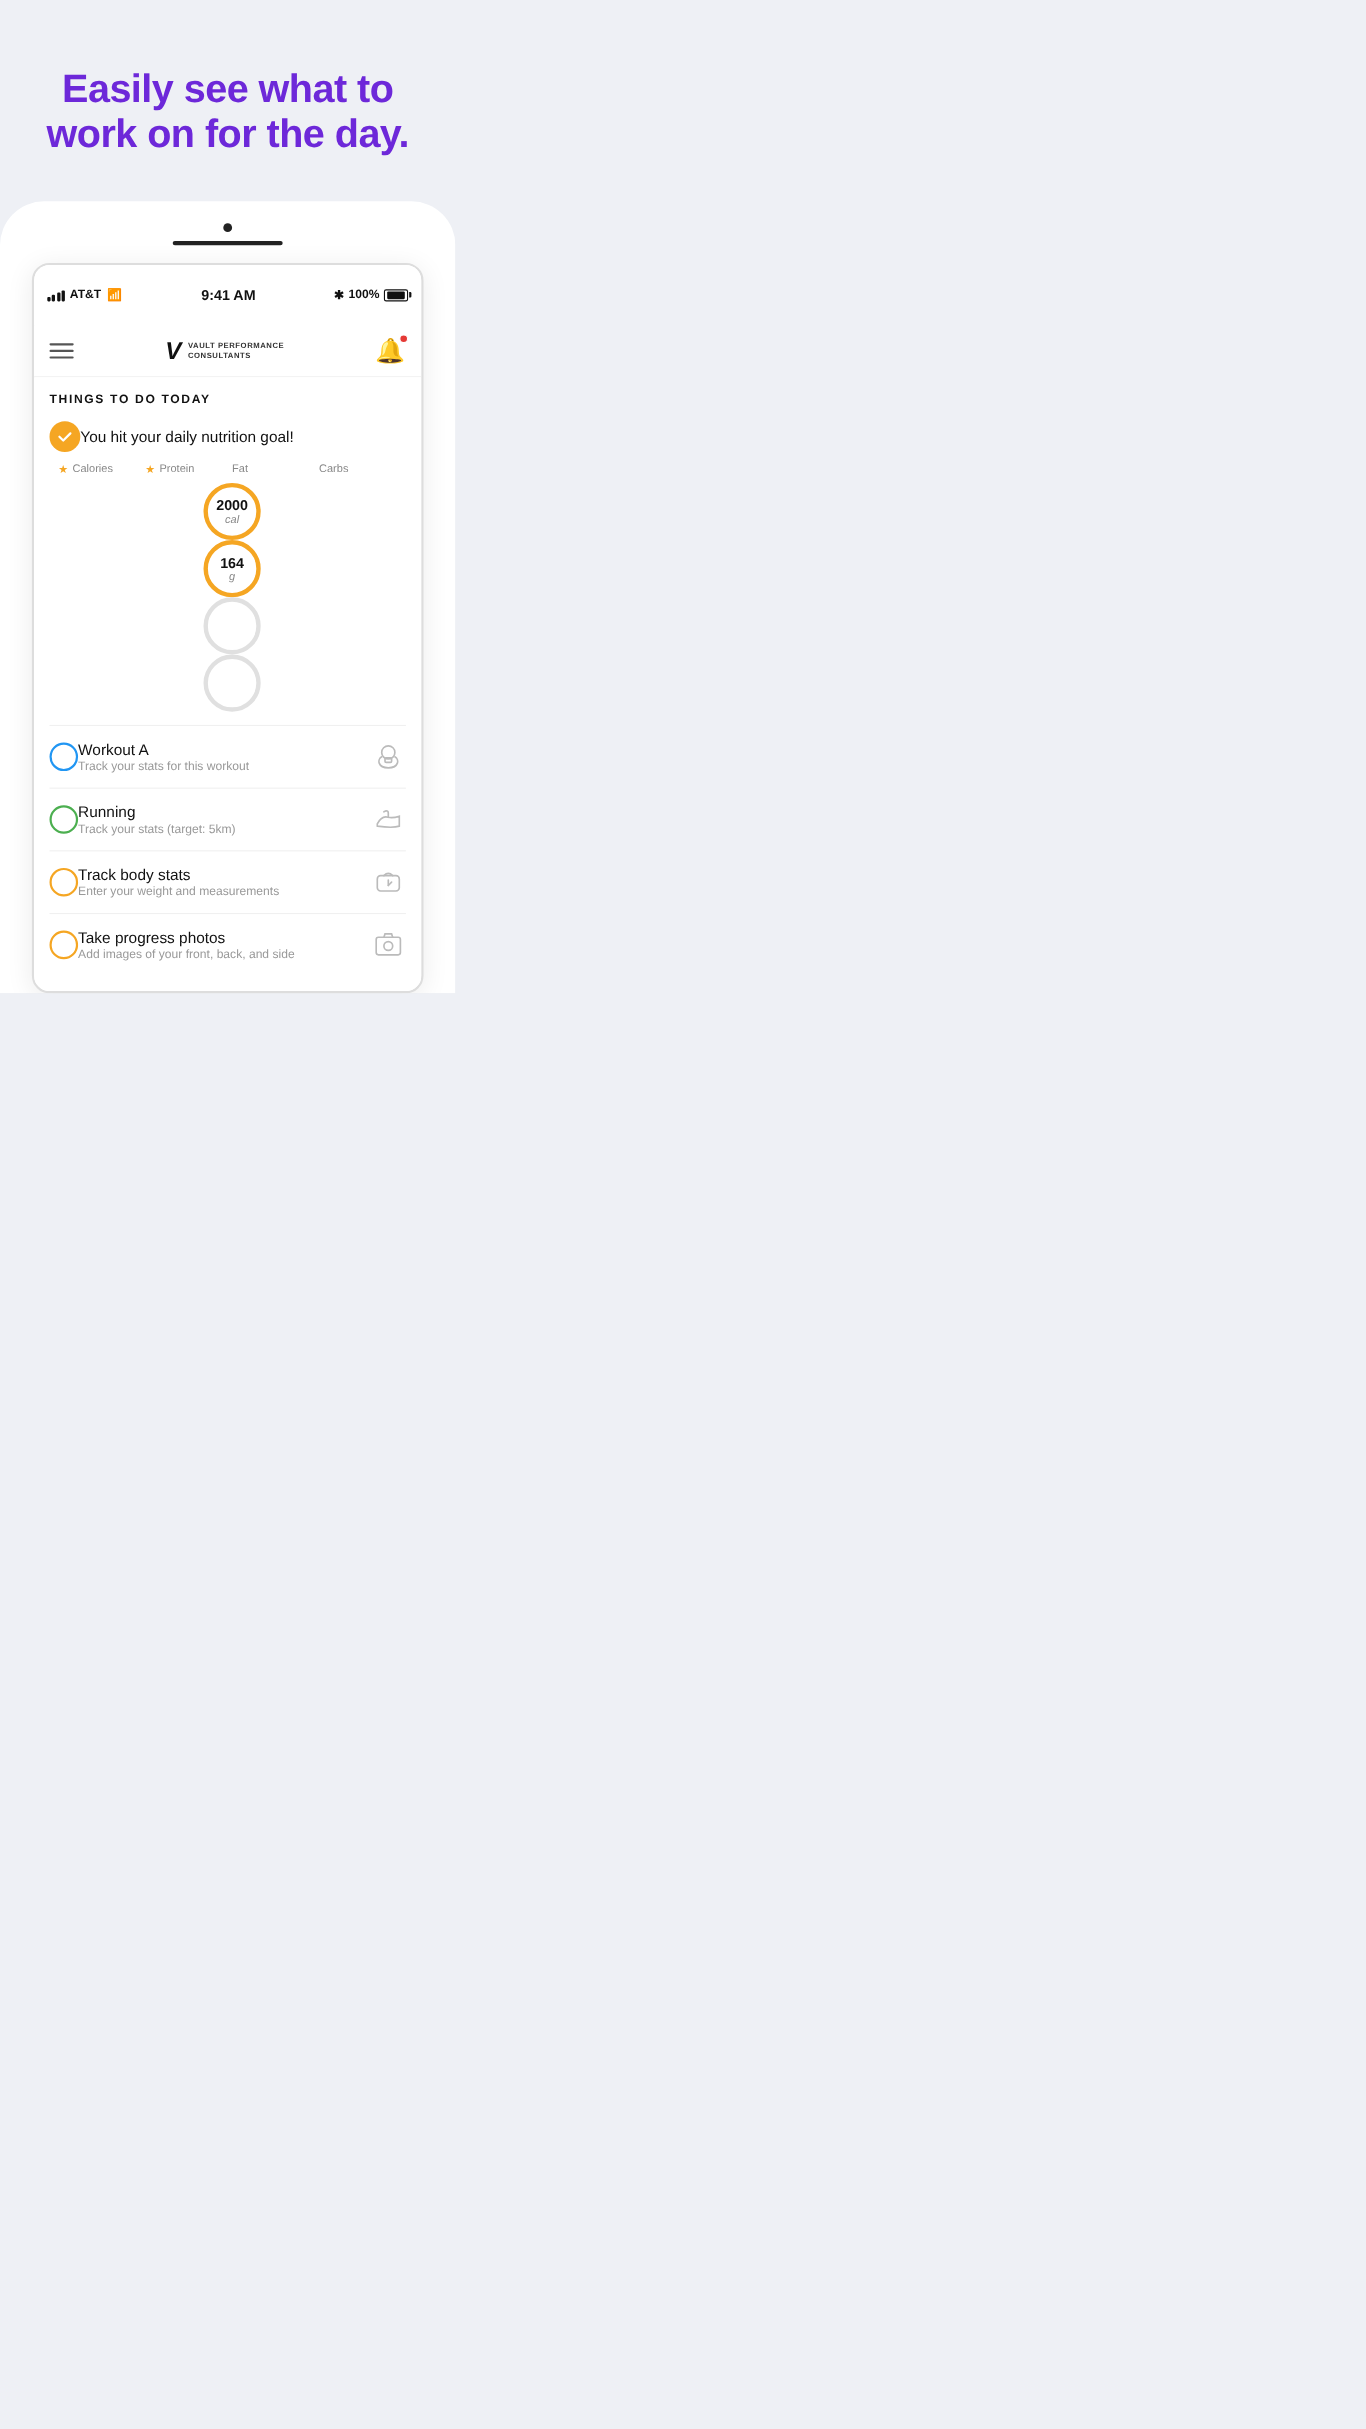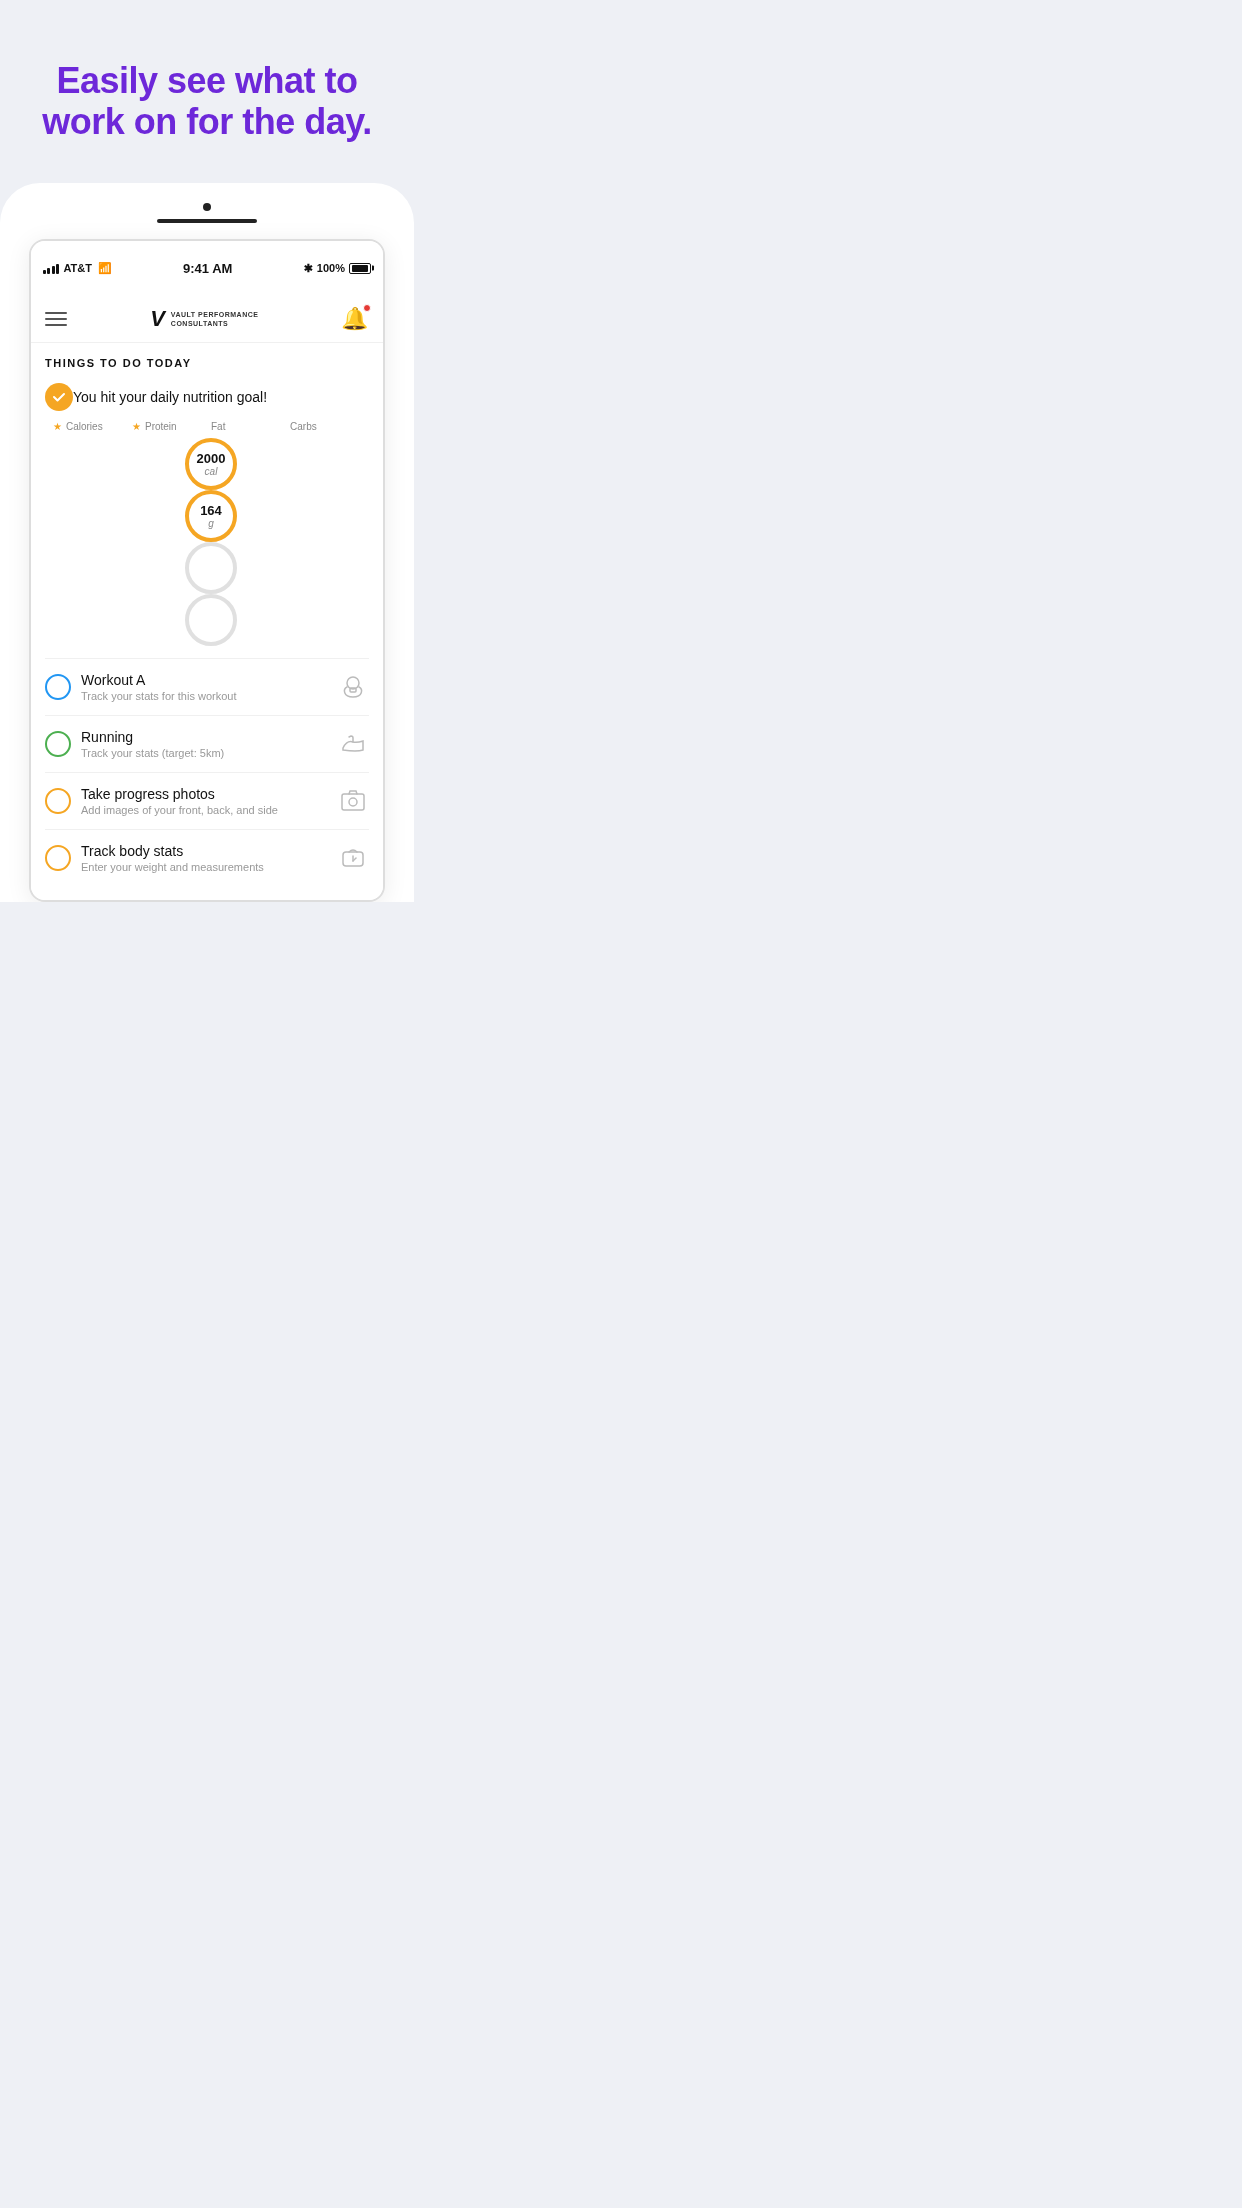--- a/index.html
+++ b/index.html
@@ -341,21 +341,20 @@
       height: 1px;
       background: #f0f0f0;
       margin: 0 0 0 0;
     }
 
     
     .task-item {
       display: flex;
       align-items: center;
       padding: 12px 0;
-      gap: 10px;
       border-bottom: 1px solid #f0f0f0;
     }
 
     .task-item:last-child {
       border-bottom: none;
     }
 
     .task-circle {
       width: 26px;
       height: 26px;
@@ -534,43 +533,43 @@
           <svg viewBox="0 0 28 28" xmlns="http://www.w3.org/2000/svg">
             <path d="M4 18 Q8 10 14 12 Q18 13 24 11 L24 20 Q18 22 4 20 Z" stroke-linecap="round"></path>
             <path d="M14 12 L14 8 Q14 6 12 6 L10 7" stroke-linecap="round"></path>
           </svg>
         </div>
       </div>
 
       <div class="task-item">
         <div class="task-circle orange"></div>
         <div class="task-info">
-          <div class="task-name">Take progress photos</div>
-          <div class="task-desc">Add images of your front, back, and side</div>
-        </div>
-        <div class="task-icon">
-          <svg viewBox="0 0 28 28" xmlns="http://www.w3.org/2000/svg">
-            <rect x="3" y="7" width="22" height="16" rx="2"></rect>
-            <circle cx="14" cy="15" r="4"></circle>
-            <path d="M10 7 L11 4 L17 4 L18 7" stroke-linecap="round"></path>
-          </svg>
-        </div>
-      </div>
-
-      <div class="task-item">
-        <div class="task-circle orange"></div>
-        <div class="task-info">
           <div class="task-name">Track body stats</div>
           <div class="task-desc">Enter your weight and measurements</div>
         </div>
         <div class="task-icon">
           <svg viewBox="0 0 28 28" xmlns="http://www.w3.org/2000/svg">
             <rect x="4" y="8" width="20" height="14" rx="3"></rect>
             <path d="M10 8 Q14 4 18 8" stroke-linecap="round"></path>
             <line x1="14" y1="12" x2="14" y2="17" stroke-linecap="round"></line>
             <line x1="14" y1="17" x2="17" y2="14" stroke-linecap="round"></line>
           </svg>
         </div>
       </div>
 
+      <div class="task-item">
+        <div class="task-circle orange"></div>
+        <div class="task-info">
+          <div class="task-name">Take progress photos</div>
+          <div class="task-desc">Add images of your front, back, and side</div>
+        </div>
+        <div class="task-icon">
+          <svg viewBox="0 0 28 28" xmlns="http://www.w3.org/2000/svg">
+            <rect x="3" y="7" width="22" height="16" rx="2"></rect>
+            <circle cx="14" cy="15" r="4"></circle>
+            <path d="M10 7 L11 4 L17 4 L18 7" stroke-linecap="round"></path>
+          </svg>
+        </div>
+      </div>
+
     </div>
   </div>
 </div>
 
 </body></html>

